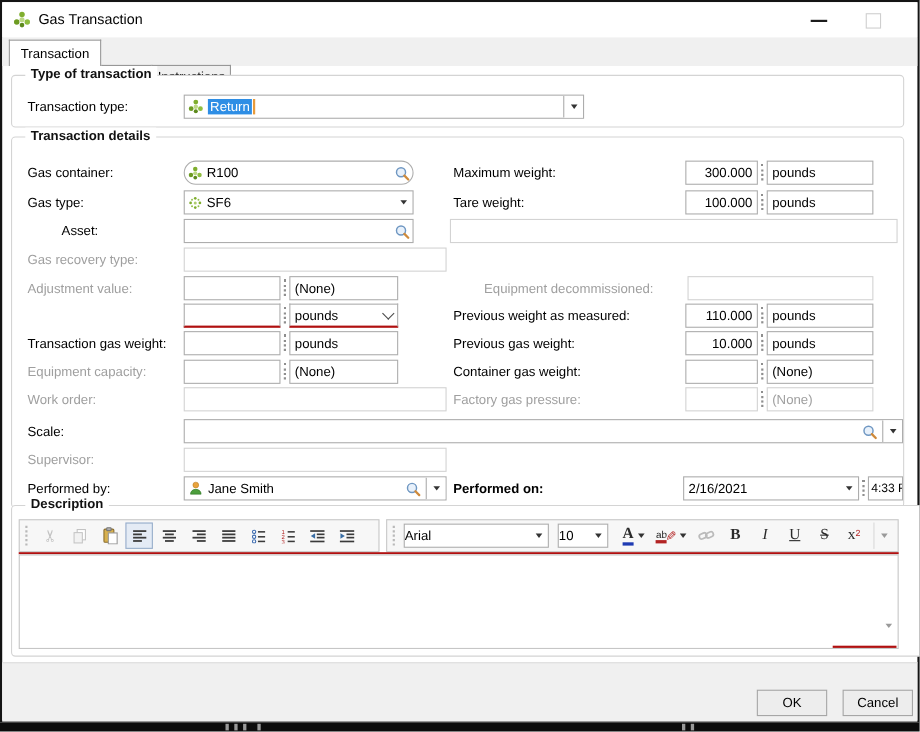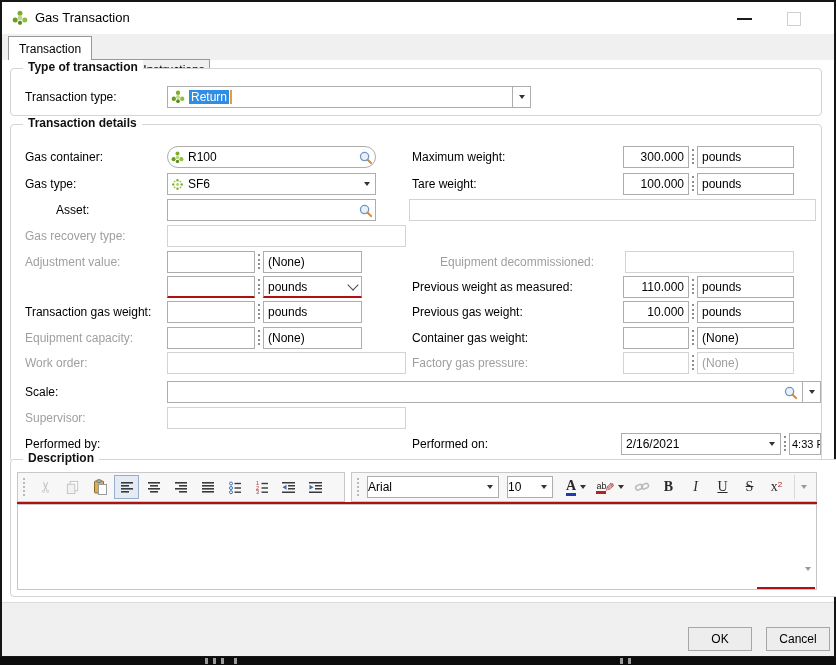--- a/index.html
+++ b/index.html
@@ -283,22 +283,40 @@
           <span class="arrow"></span>
         </span>
     </div>
 
     <span class="lbl dis" style="left:14px;top:282px;">Supervisor:</span>
     <div class="fld dis" style="left:156px;top:282px;width:239px;">
       <span class="txt"></span>
     </div>
 
     <span class="lbl" style="left:14px;top:308px;">Performed by:</span>
-
-    <span class="lbl" style="left:401px;top:308px;">Performed on:</span>
+    <div class="fld" style="left:156px;top:308px;width:239px;">
+      <span class="lead-icon">
+        <svg width="14" height="14" viewBox="0 0 16 16">
+            <circle cx="8" cy="4.5" r="3" fill="#e8a33d" stroke="#b97b20" stroke-width="0.6"></circle>
+            <path d="M2.5 14c0-3.2 2.4-5 5.5-5s5.5 1.8 5.5 5z" fill="#4d9e3c" stroke="#2f7527" stroke-width="0.6"></path>
+          </svg>
+      </span>
+      <span class="txt">Jane Smith</span>
+      <span class="mag">
+        <svg width="15" height="15" viewBox="0 0 16 16">
+            <circle cx="7" cy="7" r="4.4" fill="#e8f1fb" stroke="#6f97c2" stroke-width="1.4"></circle>
+            <line x1="10.3" y1="10.3" x2="14" y2="14" stroke="#cf8a3b" stroke-width="2.2" stroke-linecap="round"></line>
+          </svg>
+      </span>
+      <span class="ddseg" style="margin-left:2px;">
+          <span class="arrow"></span>
+        </span>
+    </div>
+
+    <span class="lbl" style="left:401px;top:308px;font-weight:bold;">Performed on:</span>
     <div class="fld" style="left:610px;top:308px;width:160px;">
       <span class="txt">2/16/2021</span>
       <span class="ddin">
           <span class="arrow"></span>
         </span>
     </div>
     <span class="dots" style="left:773px;top:311px;"></span>
     <div class="fld" style="left:778px;top:308px;width:32px;font-size:11px;padding-right:1px;">
       <span class="txt" style="padding-left:2px;">4:33 PM</span>
     </div>

